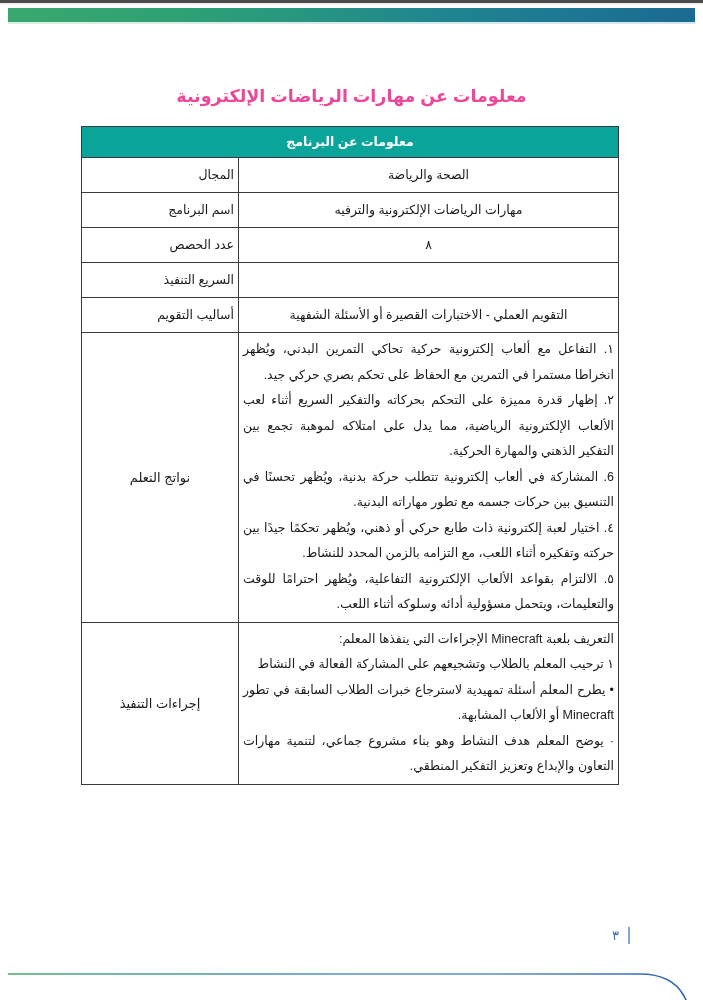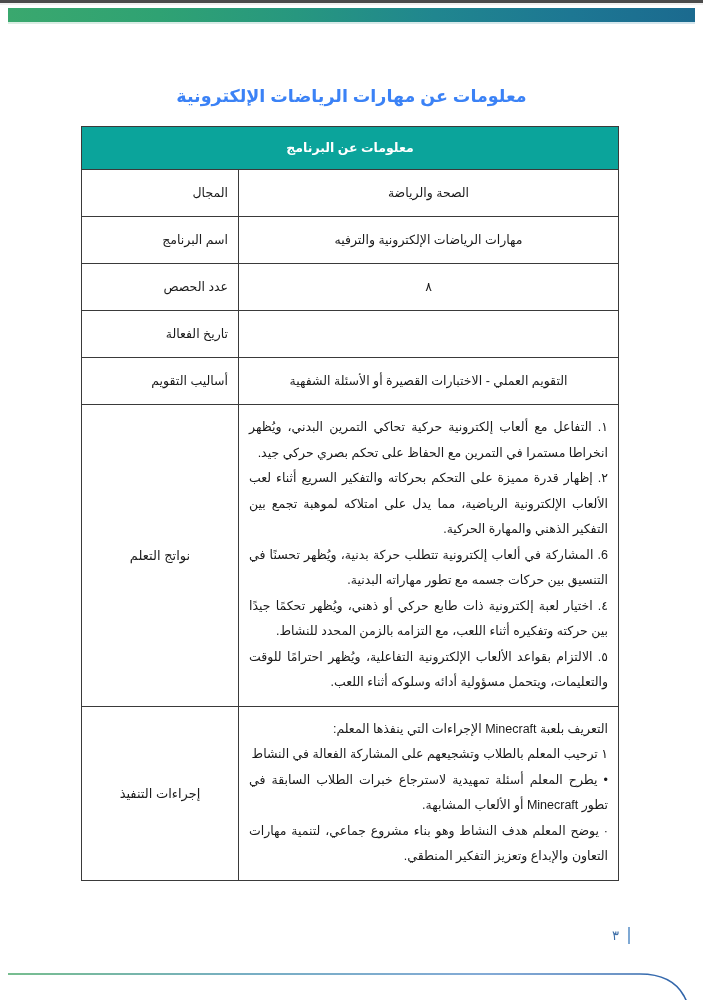--- a/index.html
+++ b/index.html
@@ -59,42 +59,42 @@
 
   
   .page-title {
     position: absolute;
     top: 86px;
     left: 0;
     width: 703px;
     text-align: center;
     font-size: 17.5px;
     font-weight: bold;
-    color: #3b82f6;
+    color: #ec4899;
     letter-spacing: 0;
     direction: rtl;
   }
 
   
   .table-wrap {
     position: absolute;
     top: 126px;
     left: 82px;
     width: 537px;
   }
   table.info-table {
     width: 537px;
     border-collapse: collapse;
     direction: rtl;
     table-layout: fixed;
   }
   table.info-table td,
   table.info-table th {
     border: 1px solid #3a3a3a;
-    padding: 10px;
+    padding: 4px;
     vertical-align: middle;
   }
   .thead-cell {
     background: #0ba49b;
     color: #ffffff;
     font-size: 12.5px;
     font-weight: bold;
     text-align: center;
     height: 22px;
     line-height: 22px;
@@ -213,21 +213,21 @@
       <tr>
         <td class="row-value">مهارات الرياضات الإلكترونية والترفيه</td>
         <td class="row-label">اسم البرنامج</td>
       </tr>
       <tr>
         <td class="row-value">٨</td>
         <td class="row-label">عدد الحصص</td>
       </tr>
       <tr>
         <td class="row-value empty"></td>
-        <td class="row-label">تاريخ الفعالة</td>
+        <td class="row-label">السريع التنفيذ</td>
       </tr>
       <tr>
         <td class="row-value">التقويم العملي - الاختبارات القصيرة أو الأسئلة الشفهية</td>
         <td class="row-label">أساليب التقويم</td>
       </tr>
 
       <tr>
         <td class="block-body">
           <p class="para justified">١. التفاعل مع ألعاب إلكترونية حركية تحاكي التمرين البدني، ويُظهر انخراطا مستمرا في التمرين مع الحفاظ على تحكم بصري حركي جيد.</p>
           <p class="para justified">٢. إظهار قدرة مميزة على التحكم بحركاته والتفكير السريع أثناء لعب الألعاب الإلكترونية الرياضية، مما يدل على امتلاكه لموهبة تجمع بين التفكير الذهني والمهارة الحركية.</p>

